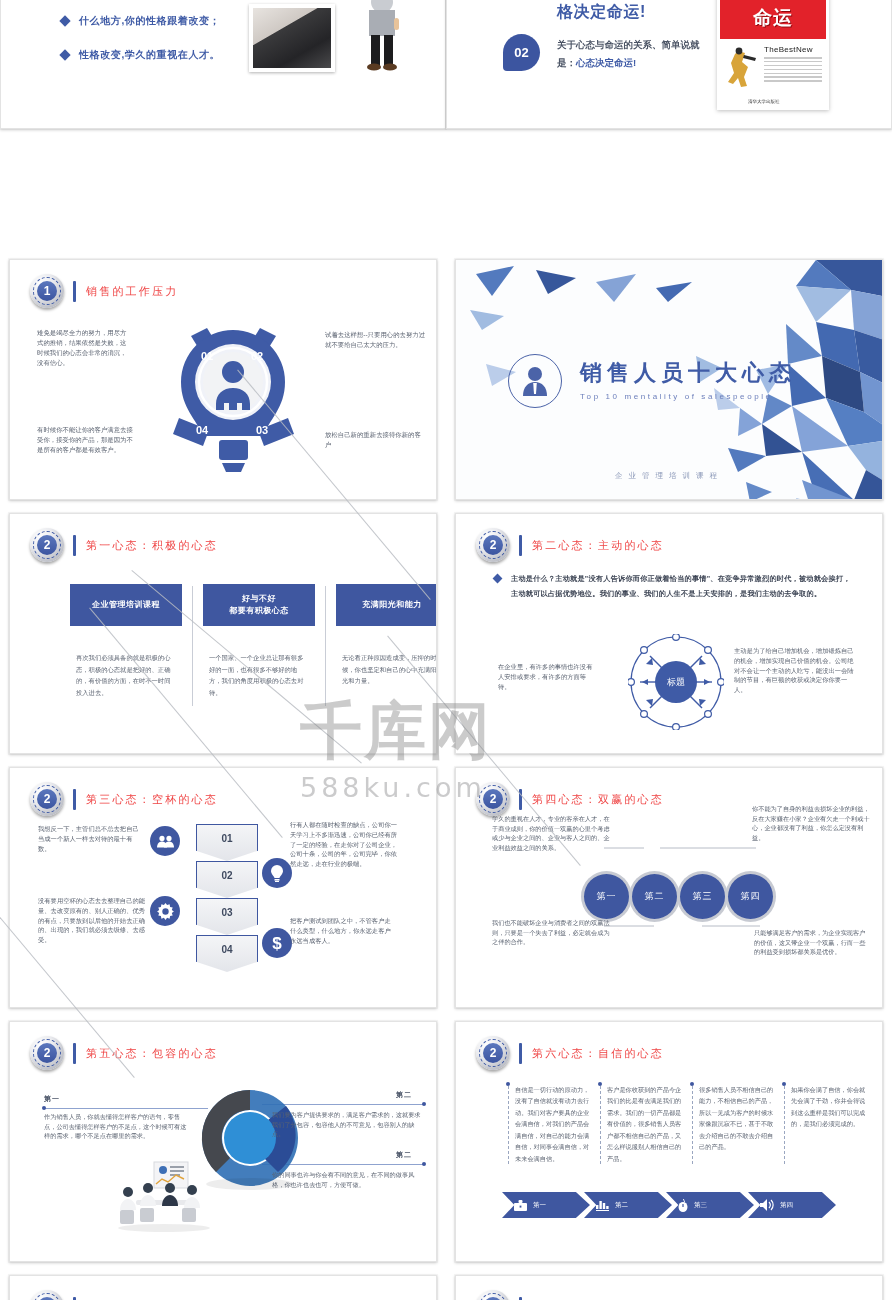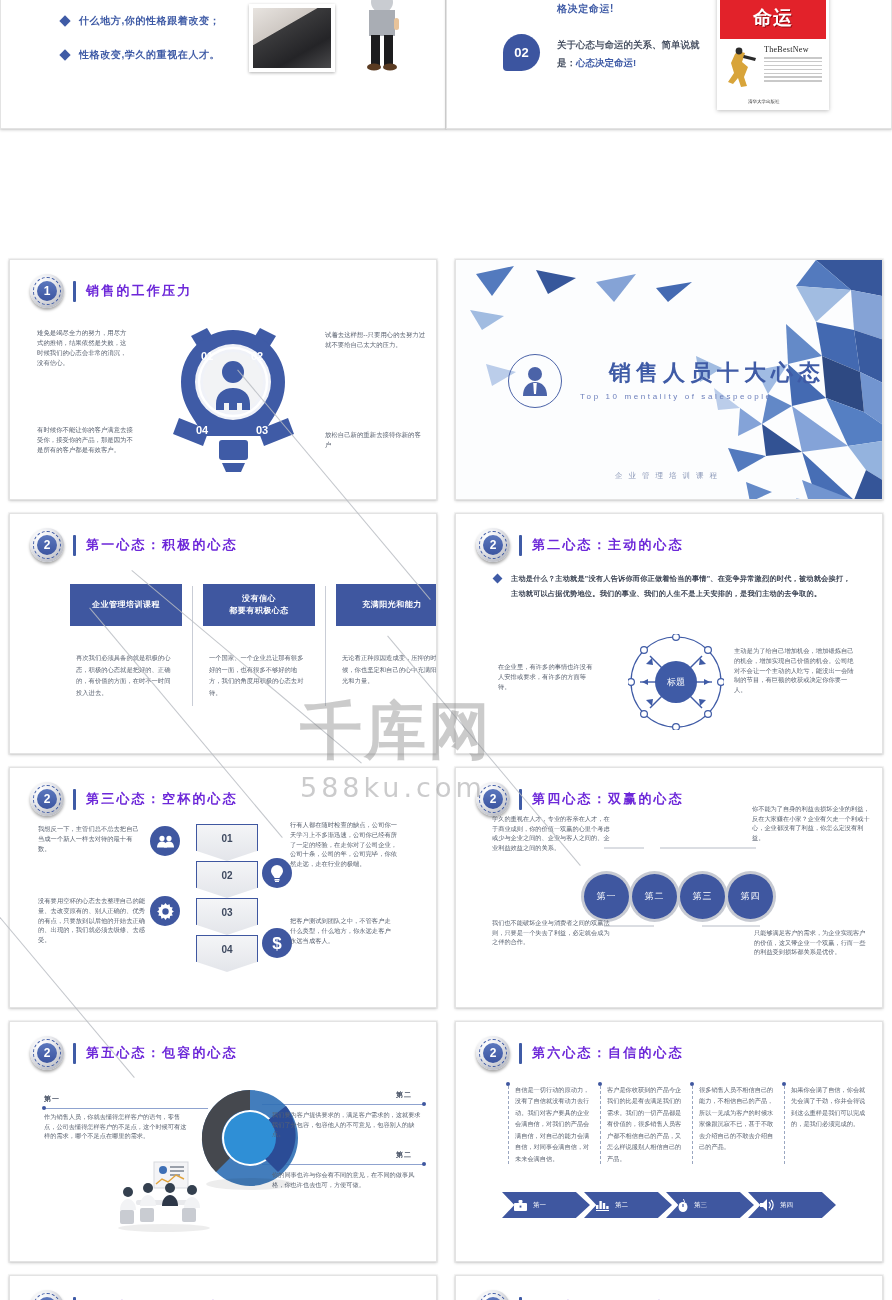--- a/index.html
+++ b/index.html
@@ -38,79 +38,79 @@
     border-radius:50%;border:1px dashed #3f5ba6;
   }
   .badge-num{
     width:20px;height:20px;border-radius:50%;
     background:linear-gradient(180deg,#5b77bd 0%,#3c55a0 100%);
     color:#fff;font-size:12px;font-weight:bold;
     display:flex;align-items:center;justify-content:center;
     line-height:1;position:relative;z-index:2;
   }
   .tick{width:3px;height:21px;background:#3f5ba6;margin:0 10px 0 9px;border-radius:1px;}
-  .s-title{font-size:13px;color:#6d28d9;letter-spacing:2.2px;font-weight:bold;white-space:nowrap;}
+  .s-title{font-size:11px;color:#ef4444;letter-spacing:2.2px;font-weight:normal;white-space:nowrap;}
 
   
   .body-txt{color:#5a6270;line-height:1.55;}
   .blurred{filter:blur(.35px);}
 
   
   .slideA{position:absolute;left:0;right:0;top:-125px;height:254px;}
   .bullets{position:absolute;left:60px;top:138px;}
   .bullet{display:flex;align-items:center;margin-bottom:20px;}
   .dia{width:8px;height:8px;background:#3f5ba6;transform:rotate(45deg);margin-right:10px;flex:none;}
   .bullet span{font-size:10px;color:#3f5ba6;letter-spacing:.6px;font-weight:bold;}
   .photo-phone{
     position:absolute;left:248px;top:128px;width:78px;height:60px;
     background:linear-gradient(150deg,#e8e4e0 0%,#cfc9c4 35%,#3a3a3c 36%,#242427 70%,#4a4a4c 100%);
     border:4px solid #fff;box-shadow:0 1px 3px rgba(0,0,0,.3);
   }
   .man{position:absolute;left:360px;top:120px;width:42px;height:75px;}
 
   
   .slideB{position:absolute;left:0;right:0;top:-125px;height:254px;}
-  .b-top-line{position:absolute;left:110px;top:126px;font-size:10px;color:#3f5ba6;font-weight:bold;letter-spacing:.6px;text-align:center;}
+  .b-top-line{position:absolute;left:110px;top:126px;font-size:16px;color:#3f5ba6;font-weight:bold;letter-spacing:.6px;text-align:center;}
   .numchip{
     position:absolute;left:56px;top:158px;width:37px;height:37px;
     background:#3c55a0;border-radius:50% 50% 50% 4px;
     color:#fff;font-size:13px;font-weight:bold;
     display:flex;align-items:center;justify-content:center;
   }
   .b-para{position:absolute;left:110px;top:160px;width:220px;font-size:9.5px;color:#4b5465;line-height:1.9;font-weight:bold;}
   .b-para em{font-style:normal;color:#3f5ba6;}
   .bookcover{
     position:absolute;left:270px;top:118px;width:106px;height:110px;
     background:#fff;border:3px solid #fff;box-shadow:0 1px 4px rgba(0,0,0,.25);overflow:hidden;
   }
   .bc-top{height:42px;background:#e2222a;position:relative;display:flex;align-items:center;justify-content:center;}
   .bc-top span{color:#fff;font-size:19px;font-weight:bold;letter-spacing:1px;text-shadow:1px 1px 0 #8f0b10;}
   .bc-bot{height:68px;background:#fff;position:relative;}
-  .bc-brand{position:absolute;left:44px;top:6px;font-family:Liberation Serif, serif;font-size:8px;color:#1b1b1b;letter-spacing:.3px;}
+  .bc-brand{position:absolute;left:44px;top:6px;font-family:Liberation Sans, sans-serif;font-size:8px;color:#1b1b1b;letter-spacing:.3px;}
   .bc-lines{position:absolute;left:44px;top:18px;right:4px;}
   .bc-lines i{display:block;height:1.5px;background:#c9c9c9;margin-bottom:2.4px;}
   .bc-fig{position:absolute;left:6px;top:8px;width:34px;height:44px;}
   .bc-pub{position:absolute;left:28px;bottom:3px;font-size:4.5px;color:#333;}
 
   
   .bulb-wrap{position:absolute;left:151px;top:58px;width:145px;height:160px;}
   .txtL1{position:absolute;left:27px;top:68px;width:94px;font-size:6.4px;}
   .txtR1{position:absolute;left:315px;top:70px;width:104px;font-size:6.4px;}
   .txtL2{position:absolute;left:27px;top:165px;width:100px;font-size:6.4px;}
   .txtR2{position:absolute;left:315px;top:170px;width:100px;font-size:6.4px;}
 
   
   .coverbg{position:absolute;inset:0;background:#fcfdfe;overflow:hidden;}
   .cover-center{position:absolute;left:52px;top:94px;display:flex;align-items:center;}
   .pcircle{
     width:52px;height:52px;border-radius:50%;border:1.6px solid #4b63a8;
     display:flex;align-items:center;justify-content:center;flex:none;
   }
   .cover-text{margin-left:18px;}
-  .cover-cn{font-size:22px;color:#3f5ba6;letter-spacing:5px;font-weight:bold;line-height:1.1;margin-left:29px;}
+  .cover-cn{font-size:22px;color:#3f5ba6;letter-spacing:5px;font-weight:bold;line-height:1.1;}
   .cover-en{font-size:8px;color:#6c7fbb;letter-spacing:2.6px;margin-top:6px;}
   .cover-sub{position:absolute;left:0;right:0;bottom:18px;text-align:center;font-size:7.5px;color:#8d9ab9;letter-spacing:6px;}
 
   
   .cards{position:absolute;left:60px;top:70px;display:flex;gap:0;}
   .card{width:112px;}
   .card-head{
     height:42px;background:#3f57a0;color:#fff;font-size:8px;font-weight:bold;
     display:flex;align-items:center;justify-content:center;text-align:center;line-height:1.5;letter-spacing:.5px;
   }
@@ -366,21 +366,21 @@
       </div>
       <div class="cards">
         <div class="card">
           <div class="card-head">企业管理培训课程</div>
           <div class="card-body blurred">再次我们必须具备的就是积极的心态，积极的心态就是把好的、正确的，有价值的方面，在时不一时间投入进去。</div>
         </div>
         <div class="vsep"></div>
         <div class="card">
           <div class="card-head">
             <div>
-              <div>没有信心</div>
+              <div>好与不好</div>
               <div>都要有积极心态</div>
             </div>
           </div>
           <div class="card-body blurred">一个国家、一个企业总让那有很多好的一面，也有很多不够好的地方，我们的角度用积极的心态去对待。</div>
         </div>
         <div class="vsep"></div>
         <div class="card">
           <div class="card-head">充满阳光和能力</div>
           <div class="card-body blurred">无论看正种原因造成变，压抑的时候，你也坚定和自己的心中充满阳光和力量。</div>
         </div>

